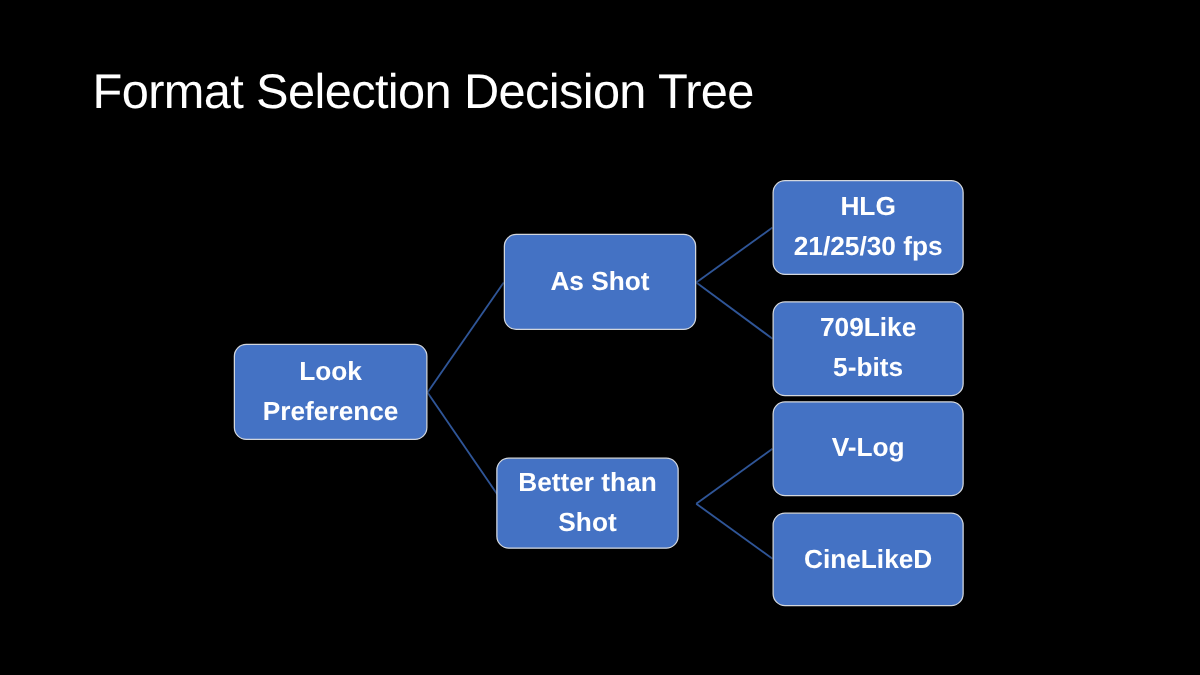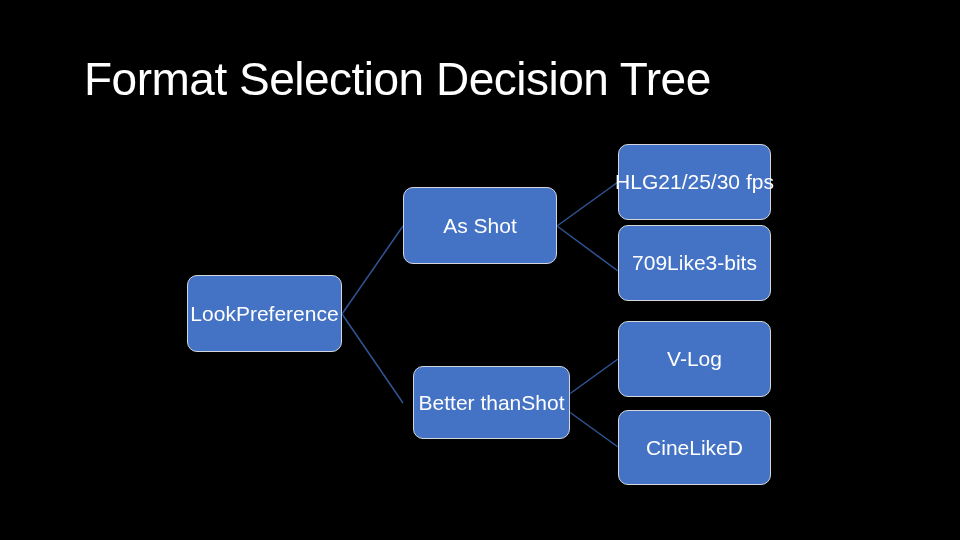--- a/index.html
+++ b/index.html
@@ -12,23 +12,23 @@
   html,body{margin:0;padding:0;background:#111;}
   .slide{
     position:relative;
     width:960px;height:540px;
     background:var(--background);
     overflow:hidden;
     font-family:"Liberation Sans", sans-serif;
   }
   .title{
     position:absolute;
-    left:84px;top:52px;
+    left:74px;top:52px;
     margin:0;
-    font-size:46px;
+    font-size:39px;
     font-weight:400;
     letter-spacing:-0.5px;
     color:var(--text);
     white-space:nowrap;
   }
   .connectors{
     position:absolute;left:0;top:0;
     width:960px;height:540px;
     pointer-events:none;
   }
@@ -37,27 +37,27 @@
     stroke-width:1.5;
   }
   .node{
     position:absolute;
     box-sizing:border-box;
     background:var(--node-fill);
     border:1.5px solid var(--node-border);
     border-radius:10px;
     box-shadow:0 2px 3px rgba(0,0,0,0.55);
     display:flex;
-    flex-direction:row;
+    flex-direction:column;
     align-items:center;
     justify-content:center;
     text-align:center;
     color:var(--text);
     font-size:21px;
-    font-weight:400;
+    font-weight:700;
     line-height:32px;
   }
   .node .nline{display:block;white-space:nowrap;}
 </style>
 </head>
 <body>
 
 <div class="slide">
 
   <h1 class="title">Format Selection Decision Tree</h1>
@@ -73,33 +73,33 @@
 
   <div class="node" style="left:187px;top:275px;width:155px;height:77px">
     <span class="nline">Look</span>
     <span class="nline">Preference</span>
   </div>
 
   <div class="node" style="left:403px;top:187px;width:154px;height:77px">
     <span class="nline">As Shot</span>
   </div>
 
-  <div class="node" style="left:413px;top:366px;width:157px;height:73px">
+  <div class="node" style="left:397px;top:366px;width:146px;height:73px">
     <span class="nline">Better than</span>
     <span class="nline">Shot</span>
   </div>
 
   <div class="node" style="left:618px;top:144px;width:153px;height:76px">
     <span class="nline">HLG</span>
     <span class="nline">21/25/30 fps</span>
   </div>
 
-  <div class="node" style="left:618px;top:225px;width:153px;height:76px">
+  <div class="node" style="left:618px;top:241px;width:153px;height:76px">
     <span class="nline">709Like</span>
-    <span class="nline">3-bits</span>
+    <span class="nline">5-bits</span>
   </div>
 
   <div class="node" style="left:618px;top:410px;width:153px;height:75px">
     <span class="nline">CineLikeD</span>
   </div>
 
   <div class="node" style="left:618px;top:321px;width:153px;height:76px">
     <span class="nline">V-Log</span>
   </div>
 

